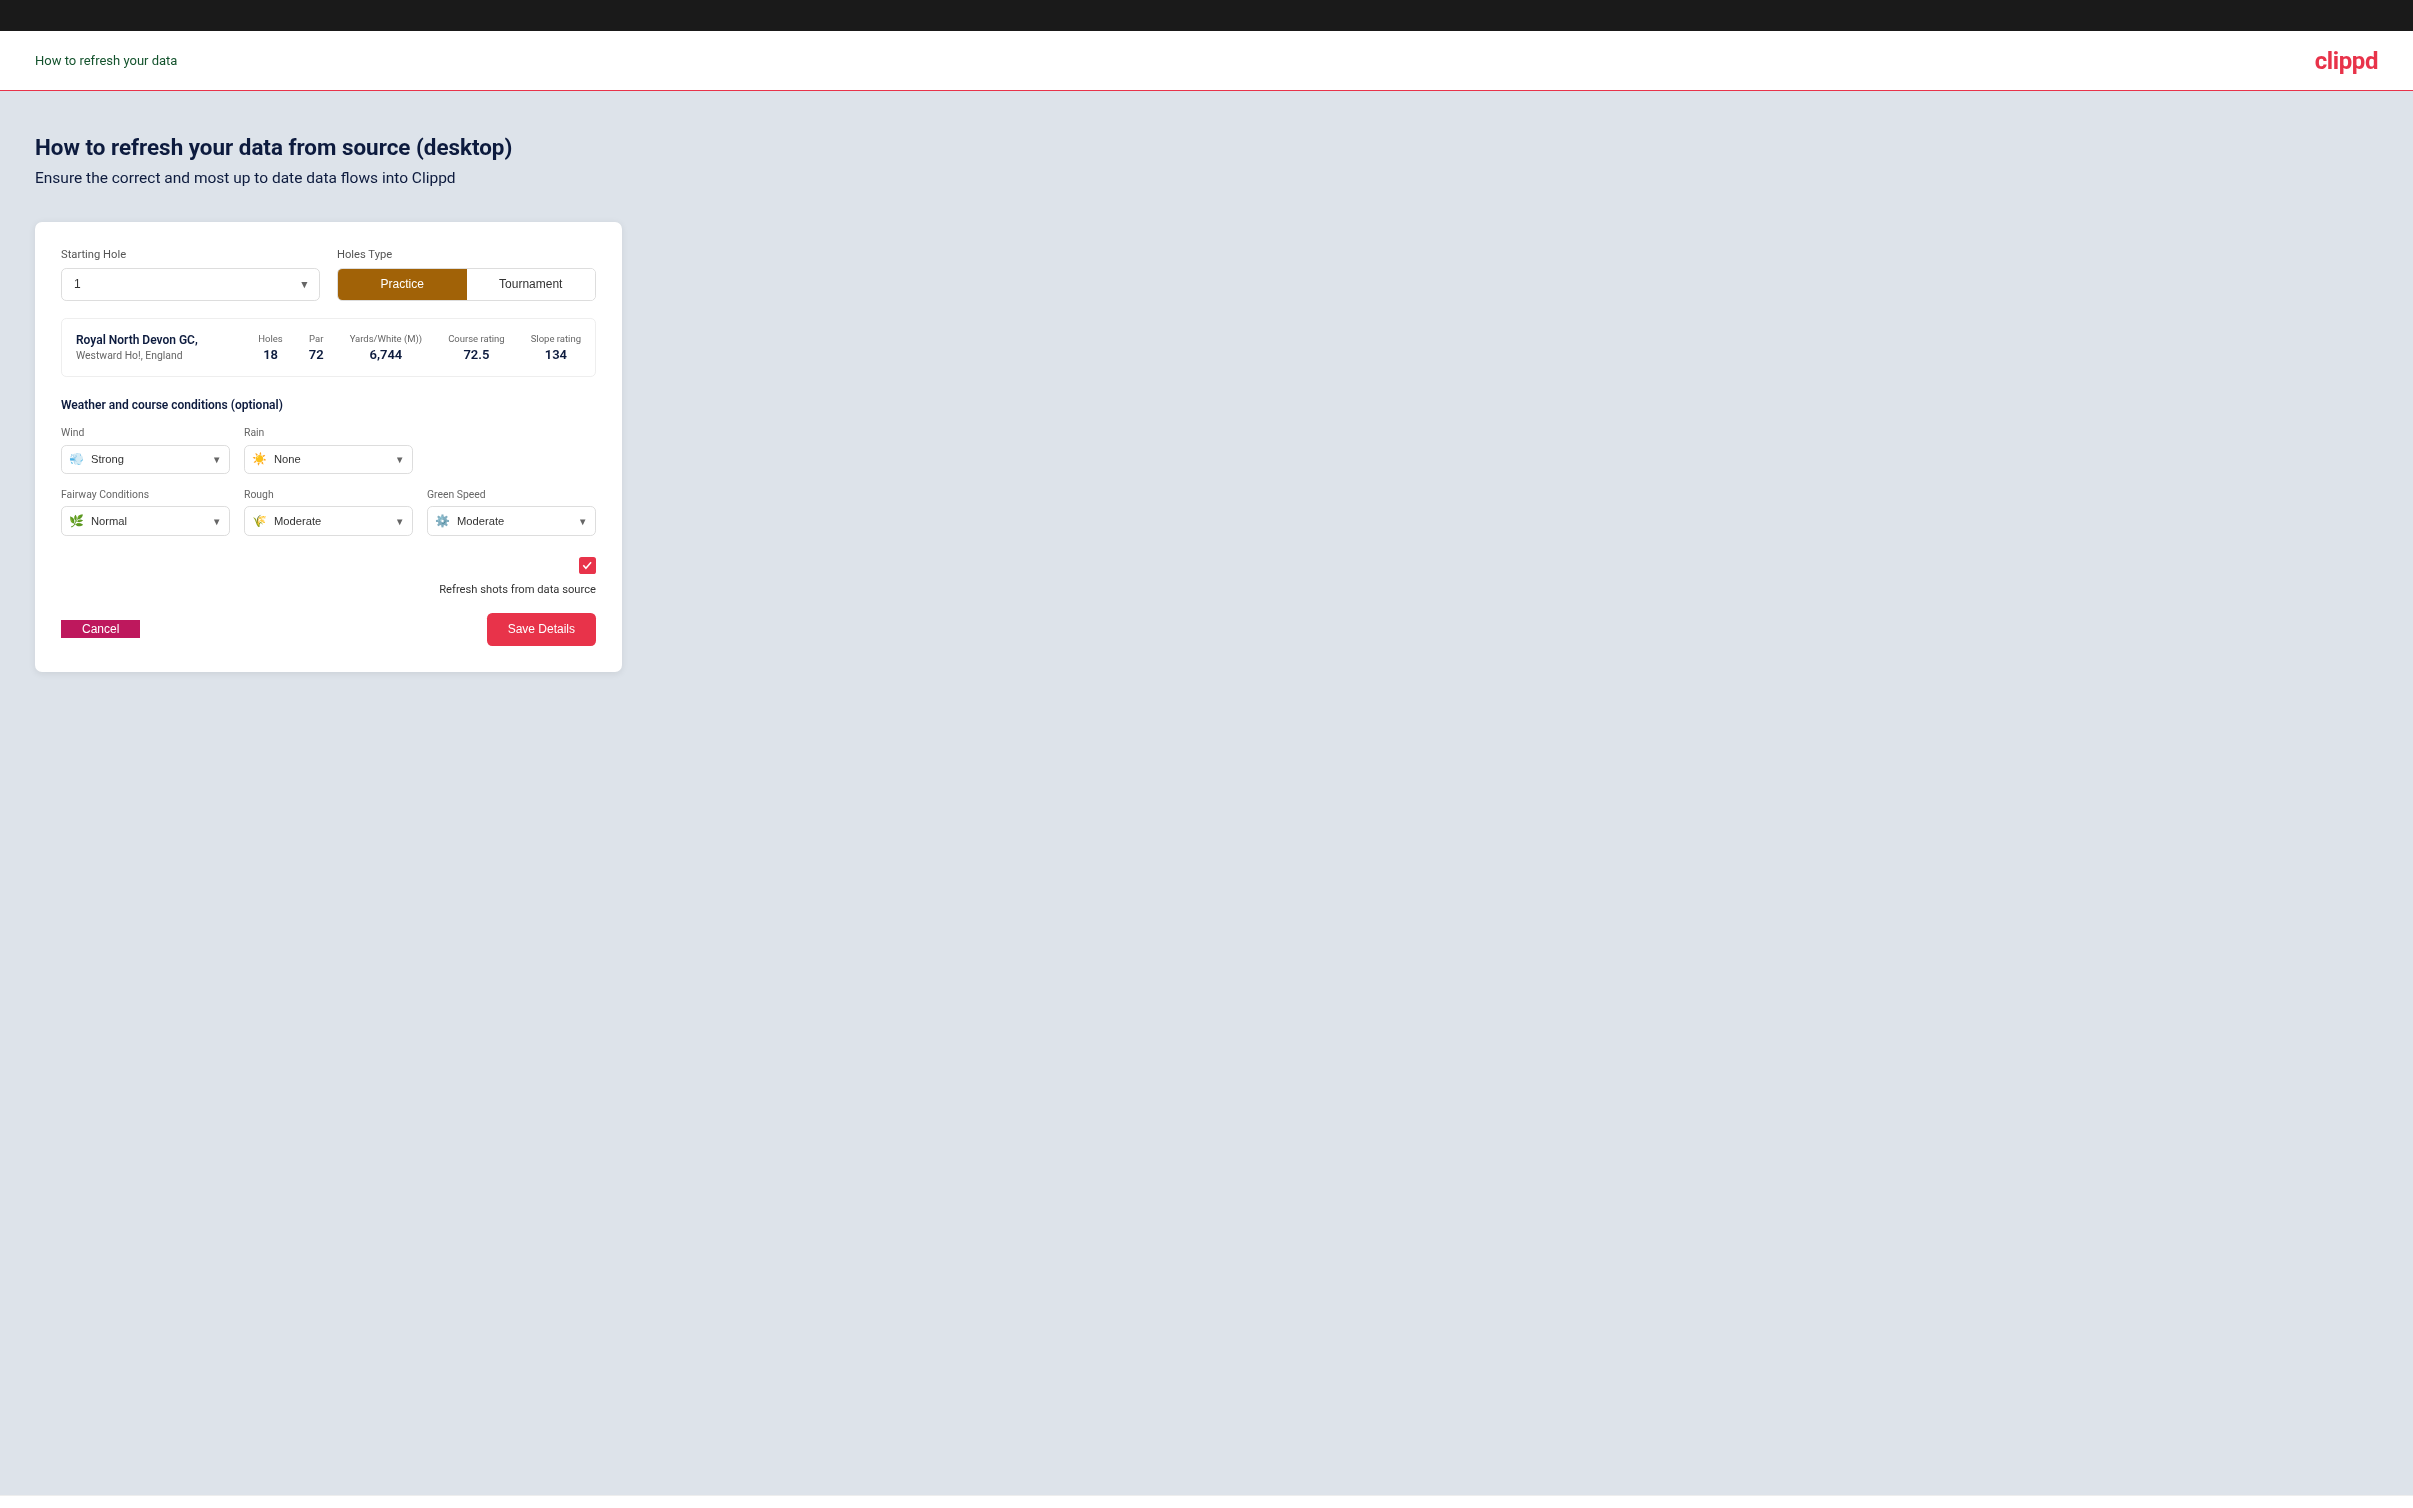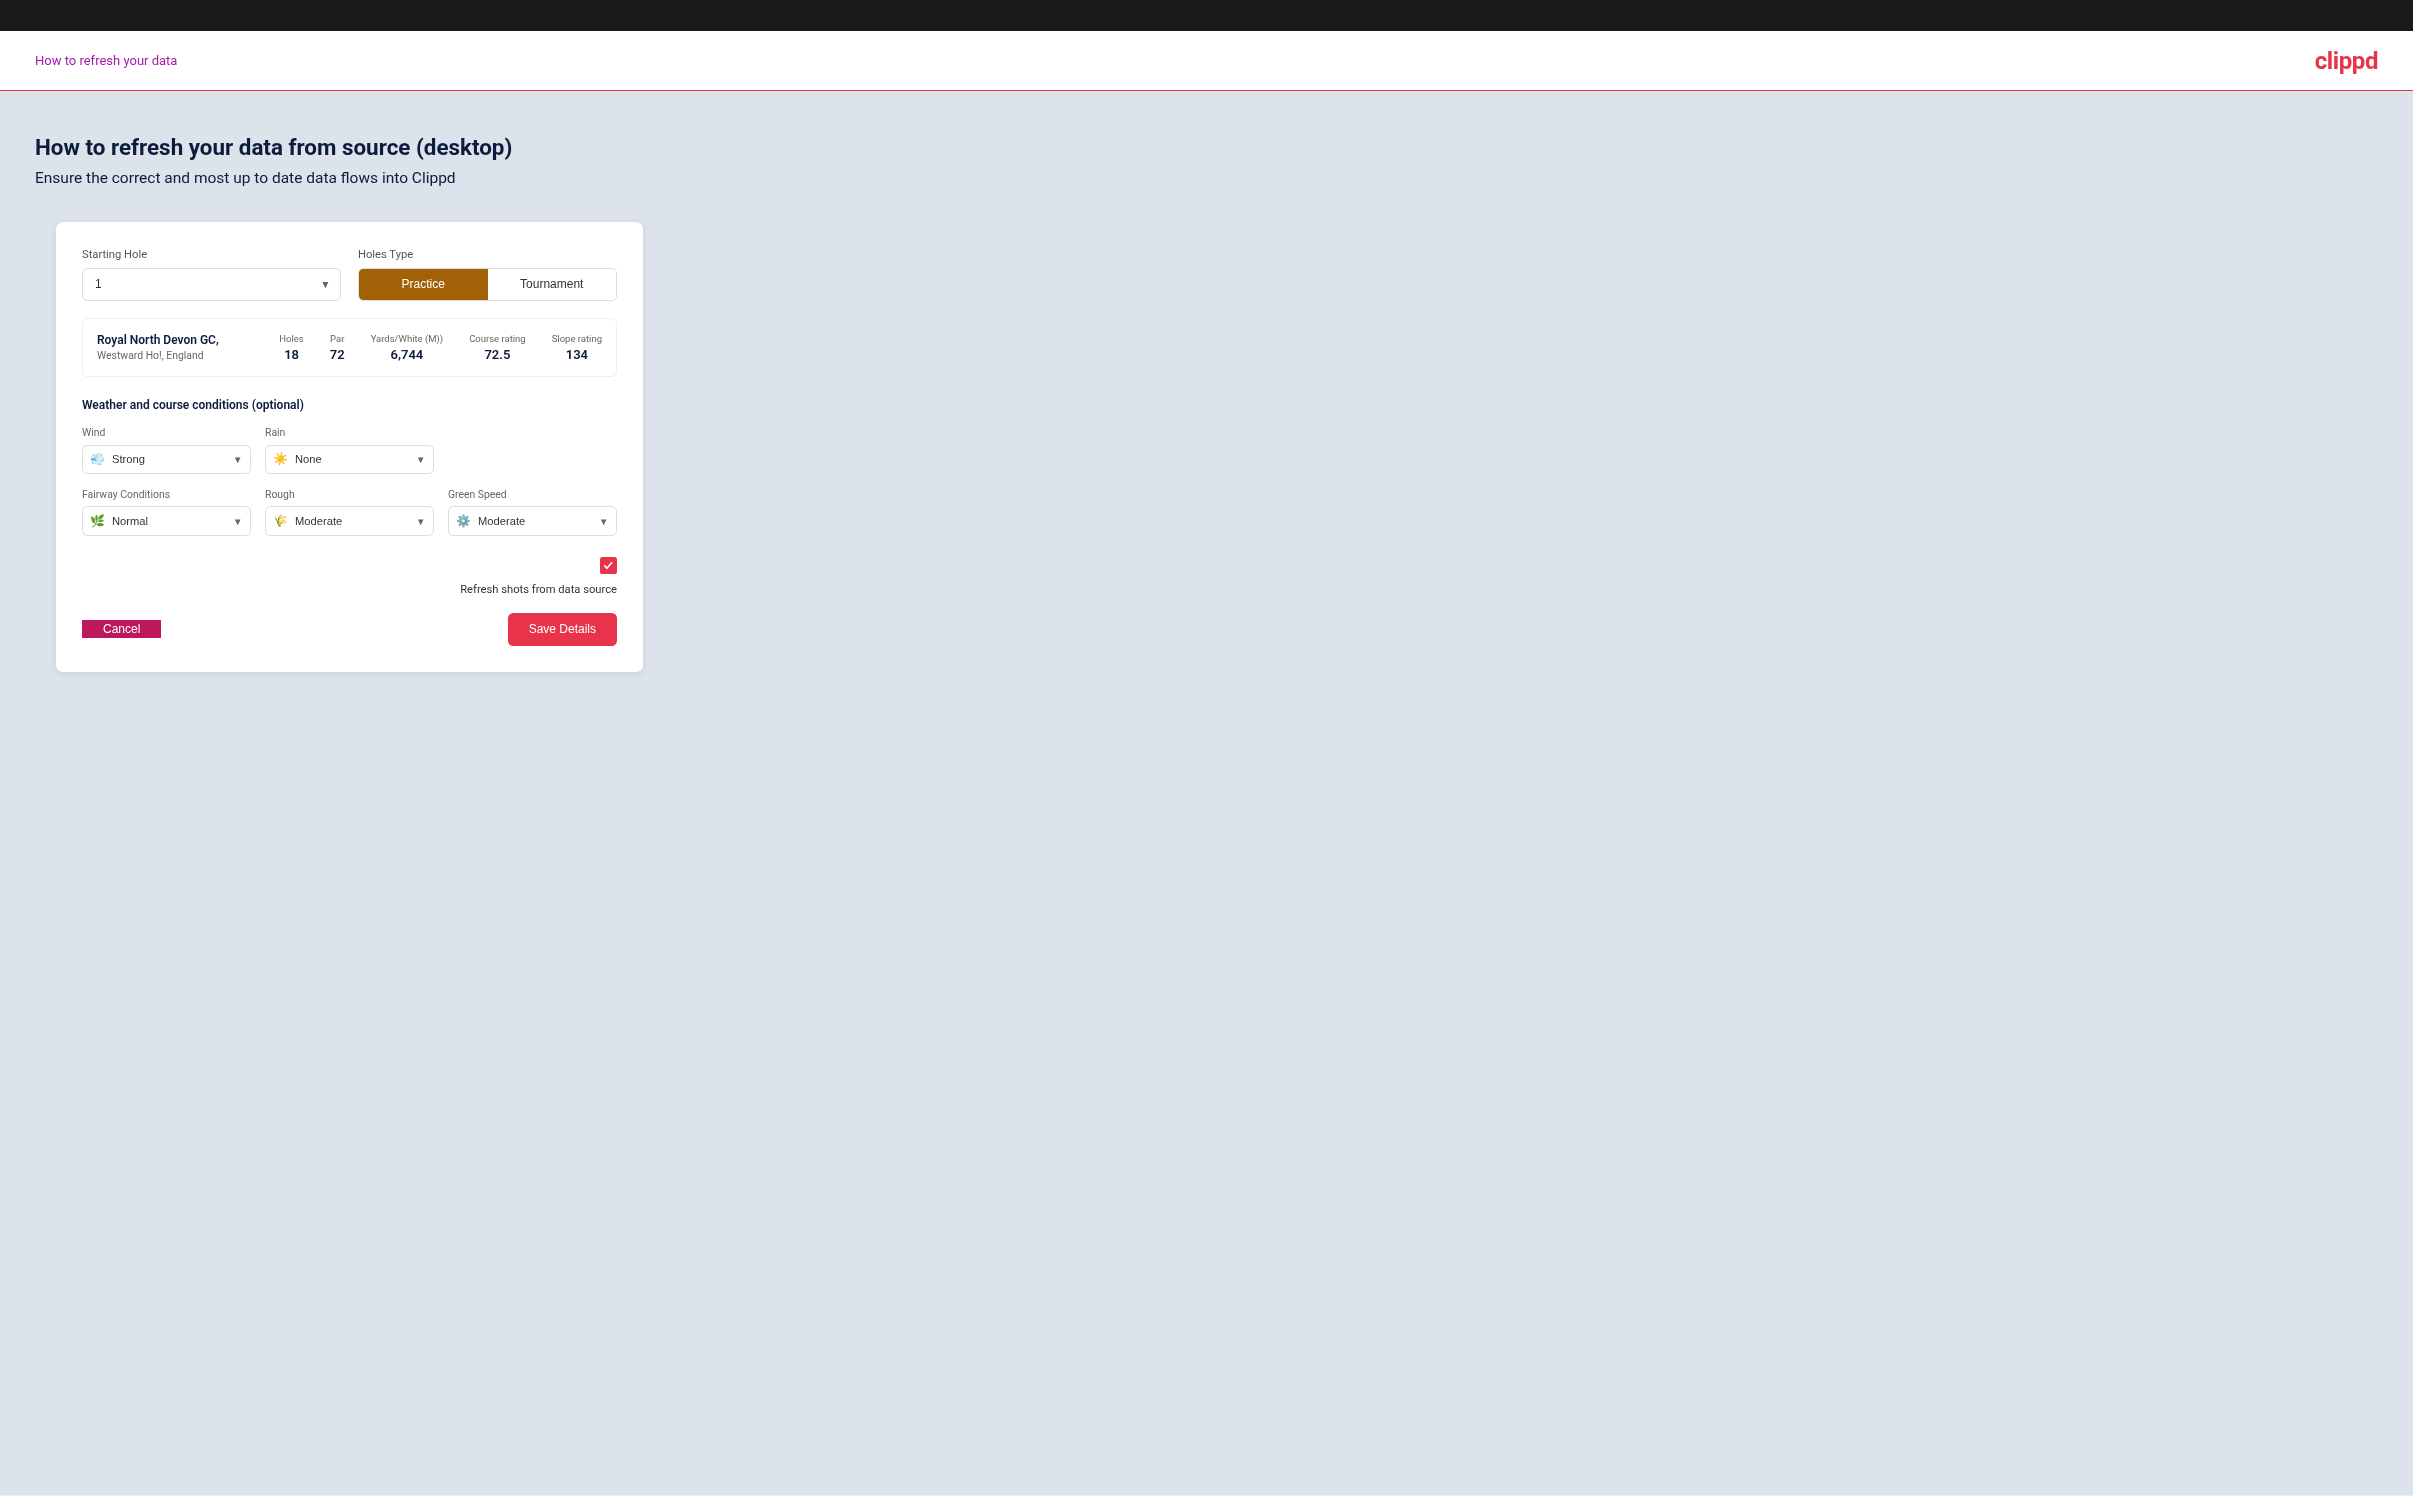--- a/index.html
+++ b/index.html
@@ -15,21 +15,21 @@
     .header {
       background: #fff;
       padding: 15.5px 35px;
       display: flex;
       align-items: center;
       justify-content: space-between;
       border-bottom: 1.7px solid #e8334a;
     }
     .header-title {
       font-size: 13px;
-      color: #a21caf;
+      color: #14532d;
     }
     .logo {
       font-size: 24px;
       font-weight: 700;
       color: #e8334a;
       letter-spacing: -0.4px;
     }
     .main-content {
       background: #dde3ea;
       padding: 43px 35px 35px 35px;
@@ -51,21 +51,20 @@
       gap: 52px;
       align-items: flex-start;
     }
     .form-card {
       background: #fff;
       border-radius: 7px;
       padding: 26px;
       width: 587px;
       flex-shrink: 0;
       box-shadow: 0 1.7px 7px rgba(0,0,0,0.08);
-      margin-left: 21px;
     }
     .form-row {
       display: flex;
       gap: 17px;
       margin-bottom: 17px;
     }
     .form-group {
       flex: 1;
     }
     .form-label {

